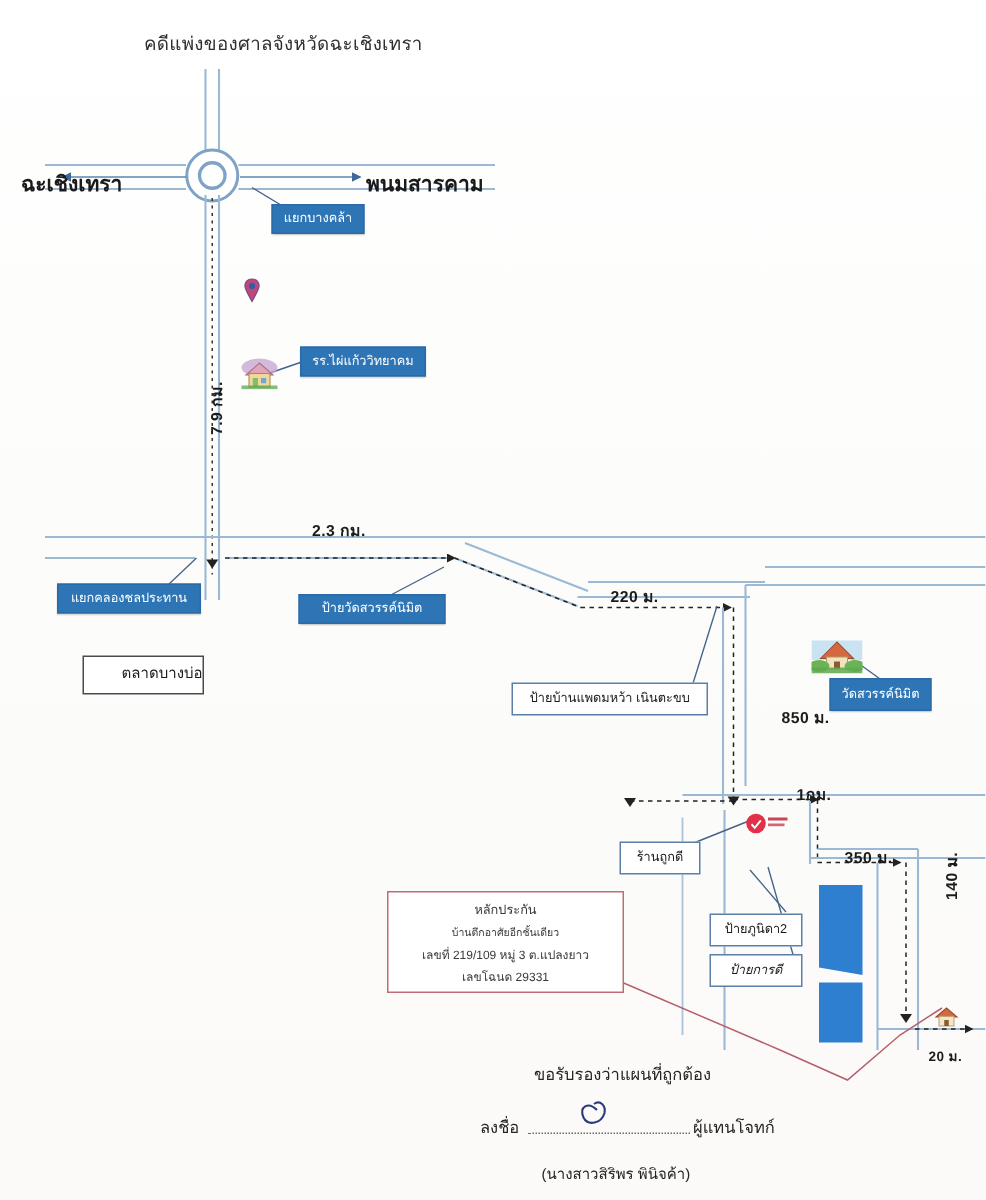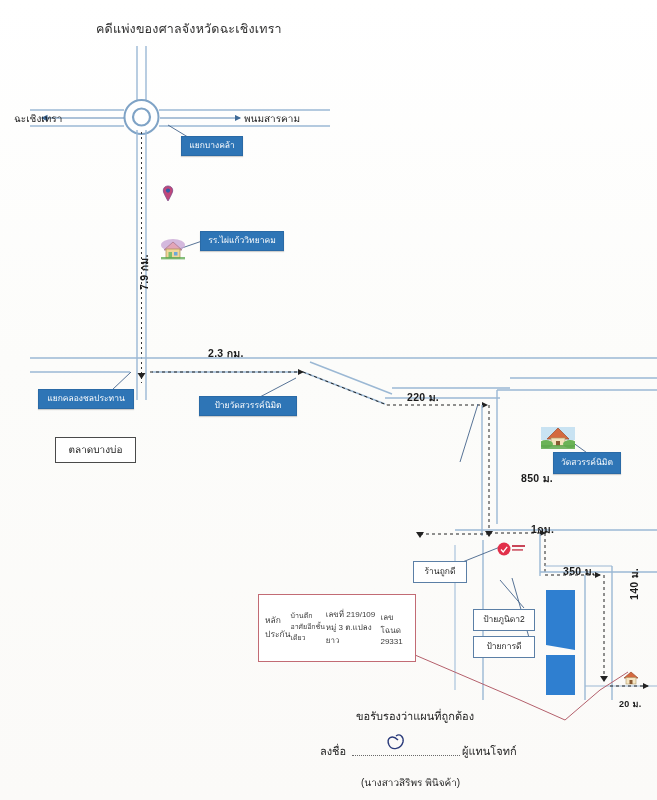--- a/index.html
+++ b/index.html
@@ -15,39 +15,39 @@
     background:#fdfdfc;
   }
   
   #grain{
     position:absolute;left:0;top:0;width:657px;height:800px;
     background:linear-gradient(180deg,#ffffff 0%,#fcfcfa 45%,#fbfaf8 100%);
     pointer-events:none;
   }
   .txt{position:absolute;white-space:nowrap;color:#2b2b2b;}
   .hdr{font-size:12.5px;color:#2f2f2f;letter-spacing:.2px;}
-  .roadlbl{font-size:10px;color:#1a1a1a;}
+  .roadlbl{font-size:14px;color:#1a1a1a;font-weight:bold;}
   .distlbl{font-size:10.5px;color:#1b1b1b;font-weight:600;letter-spacing:.3px;}
   .distlbl.rot{transform:rotate(-90deg);transform-origin:left top;}
 
   .bluebox{
     position:absolute;background:#2e75b6;color:#ffffff;
     font-size:8.5px;display:flex;align-items:center;justify-content:center;
     text-align:center;line-height:1.1;border:1px solid #2a6aa6;
     box-shadow:0 1px 1px rgba(0,0,0,.18);
   }
   .whitebox{
     position:absolute;background:#ffffff;border:1px solid #5b7fa6;
     color:#1b1b1b;font-size:8.5px;display:flex;align-items:center;
     justify-content:center;text-align:center;line-height:1.15;
   }
-  .whitebox.dark{border-color:#4a4a4a;font-size:10px;}
+  .whitebox.dark{border-color:#4a4a4a;font-size:10px;justify-content:flex-end;}
   .redbox{
     position:absolute;background:#ffffff;border:1px solid #c26b74;
-    display:flex;flex-direction:row;align-items:center;justify-content:center;
+    display:flex;flex-direction:column;align-items:center;justify-content:center;
     color:#3a3a3a;padding:4px 6px;box-sizing:border-box;
   }
   .redbox .l1{font-size:8.5px;margin-bottom:3px;}
   .redbox .l2{font-size:7px;margin-bottom:3px;}
   .redbox .l3{font-size:8px;margin-bottom:2px;}
   .redbox .l4{font-size:8px;}
 
   svg.ov{position:absolute;left:0;top:0;width:657px;height:800px;overflow:visible;}
   .sigline{position:absolute;border-bottom:1px dotted #6a6a6a;}
   .footer{font-size:11px;color:#252525;text-align:center;}
@@ -172,30 +172,33 @@
   </div>
 
   <div class="bluebox" style="left:553px;top:452px;width:66px;height:20px;">
     <span>วัดสวรรค์นิมิต</span>
   </div>
 
   <div class="whitebox dark" style="left:55px;top:437px;width:79px;height:24px;">
     <span>ตลาดบางบ่อ</span>
   </div>
 
+  <div class="whitebox" style="left:341px;top:455px;width:129px;height:20px;">
+    <span>ป้ายบ้านแพดมหว้า เนินตะขบ</span>
+  </div>
 
   <div class="whitebox" style="left:413px;top:561px;width:52px;height:20px;">
     <span>ร้านถูกดี</span>
   </div>
 
   <div class="whitebox" style="left:473px;top:609px;width:60px;height:20px;">
     <span>ป้ายภูนิดา2</span>
   </div>
 
-  <div class="whitebox" style="left:473px;top:636px;width:60px;height:20px;">
+  <div class="whitebox" style="left:473px;top:636px;width:60px;height:20px;font-style:italic;">
     <span>ป้ายการดี</span>
   </div>
 
   <div class="txt distlbl rot" style="left:136px;top:290px;">7.9 กม.</div>
   <div class="txt distlbl" style="left:208px;top:345px;">2.3 กม.</div>
   <div class="txt distlbl" style="left:407px;top:389px;">220 ม.</div>
   <div class="txt distlbl" style="left:497px;top:470px;padding-left:24px;">850 ม.</div>
   <div class="txt distlbl" style="left:531px;top:521px;">1กม.</div>
   <div class="txt distlbl" style="left:563px;top:563px;">350 ม.</div>
   <div class="txt distlbl rot" style="left:626px;top:600px;">140 ม.</div>

